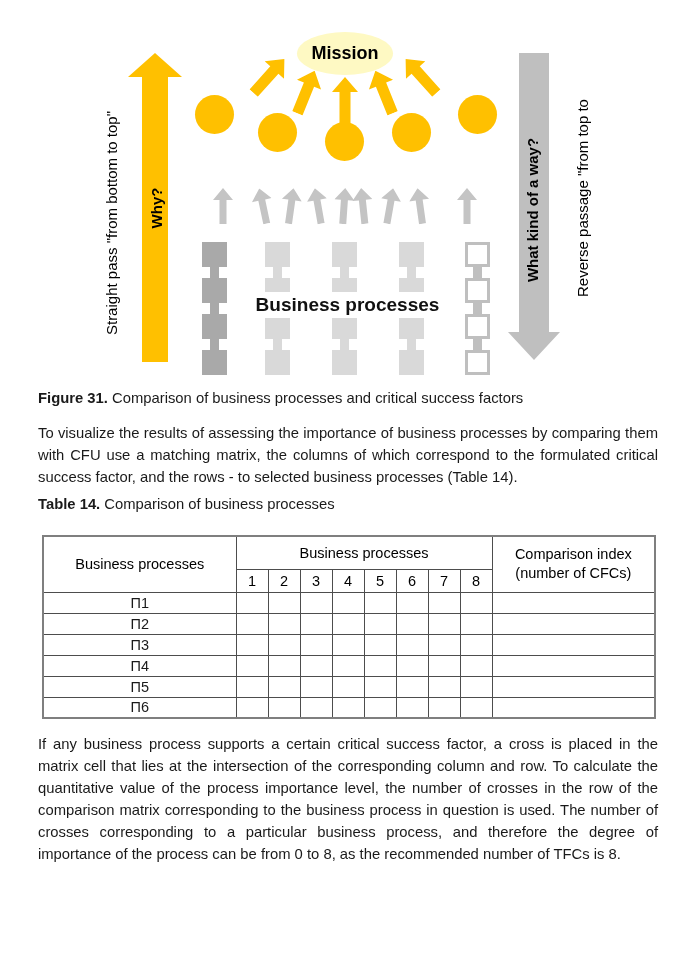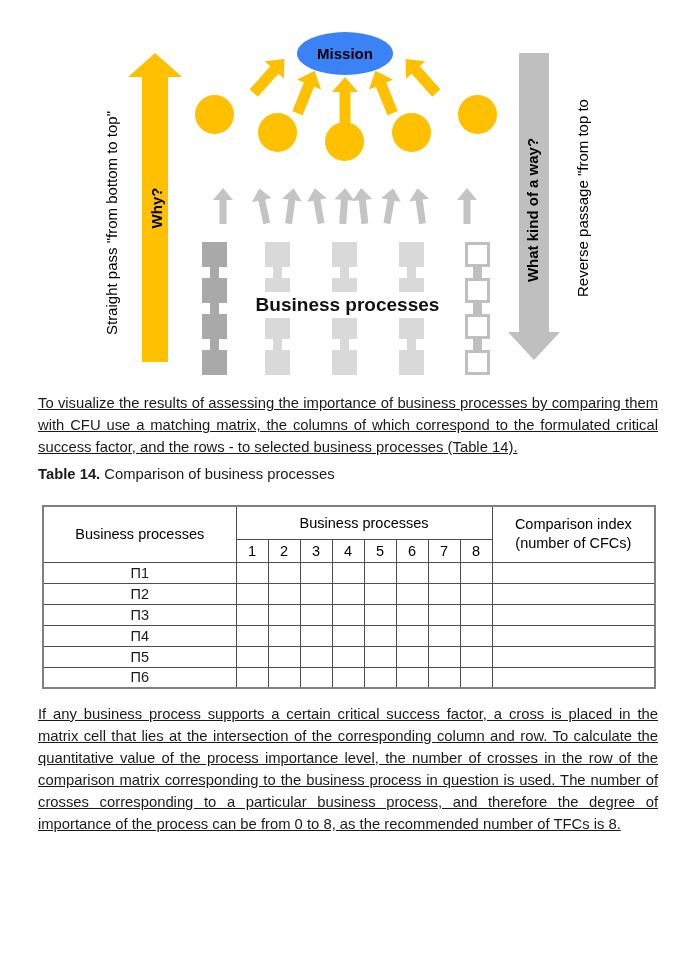--- a/index.html
+++ b/index.html
@@ -11,23 +11,23 @@
     padding:20px 37px 0 38px;
     font-family:"Liberation Sans", sans-serif;
     color:#1a1a1a;
     overflow:hidden;
   }
   
   .diagram { position:relative; width:695px; height:358px; margin-left:-38px; }
   .abs { position:absolute; }
   .mission {
     left:297px; top:12px; width:96px; height:43px;
-    background:#3b82f6; border-radius:50%;
+    background:#fef9c3; border-radius:50%;
     display:flex; align-items:center; justify-content:center;
-    font-weight:bold; font-size:15px; color:#000;
+    font-weight:bold; font-size:18px; color:#000;
   }
   .fanarrow { width:26px; height:46px; }
   .fa1 { left:256px; top:33px; transform:rotate(42deg); }
   .fa2 { left:293px; top:49px; transform:rotate(22deg); }
   .fa3 { left:332px; top:57px; }
   .fa4 { left:371px; top:49px; transform:rotate(-22deg); }
   .fa5 { left:408px; top:33px; transform:rotate(-42deg); }
   .circle { width:39px; height:39px; border-radius:50%; background:#FFC000; }
   .c1 { left:195px; top:75px; }
   .c2 { left:258px; top:93px; }
@@ -74,21 +74,20 @@
     left:453px; top:169px; width:260px; height:18px;
     transform:rotate(-90deg);
     text-align:center; font-size:15px; color:#000; white-space:nowrap;
   }
   
   .caption { margin-top:10px; font-size:14.8px; line-height:20px; }
   .caption .bold { font-weight:bold; }
   .body-text {
     margin-top:14px; font-size:14.8px; line-height:22px;
     text-align:justify;
-    text-decoration:underline;
   }
   .table-caption { margin-top:6px; }
   .p2 { }
   
   table.matrix {
     margin-top:21px; margin-left:4px;
     border-collapse:collapse;
     width:612px;
     table-layout:fixed;
     font-size:14.5px;
@@ -220,20 +219,21 @@
 
     <div class="abs bp-label"><span>Business processes</span></div>
 
     <svg class="abs what-arrow" width="52" height="307">
       <polygon points="11,0 41,0 41,279 52,279 26,307 0,279 11,279" fill="#BFBFBF"></polygon>
     </svg>
     <div class="abs what-label">What kind of a way?</div>
     <div class="abs right-side-label">Reverse passage "from top to</div>
   </div>
 
+  <p class="caption"><span class="bold">Figure 31.</span><span> Comparison of business processes and critical success factors</span></p>
 
   <p class="body-text">To visualize the results of assessing the importance of business processes by comparing them with CFU use a matching matrix, the columns of which correspond to the formulated critical success factor, and the rows - to selected business processes (Table 14).</p>
 
   <p class="caption table-caption"><span class="bold">Table 14.</span><span> Comparison of business processes</span></p>
 
   <table class="matrix">
     <colgroup>
       <col style="width:193px">
       <col style="width:32px">
         <col style="width:32px">

